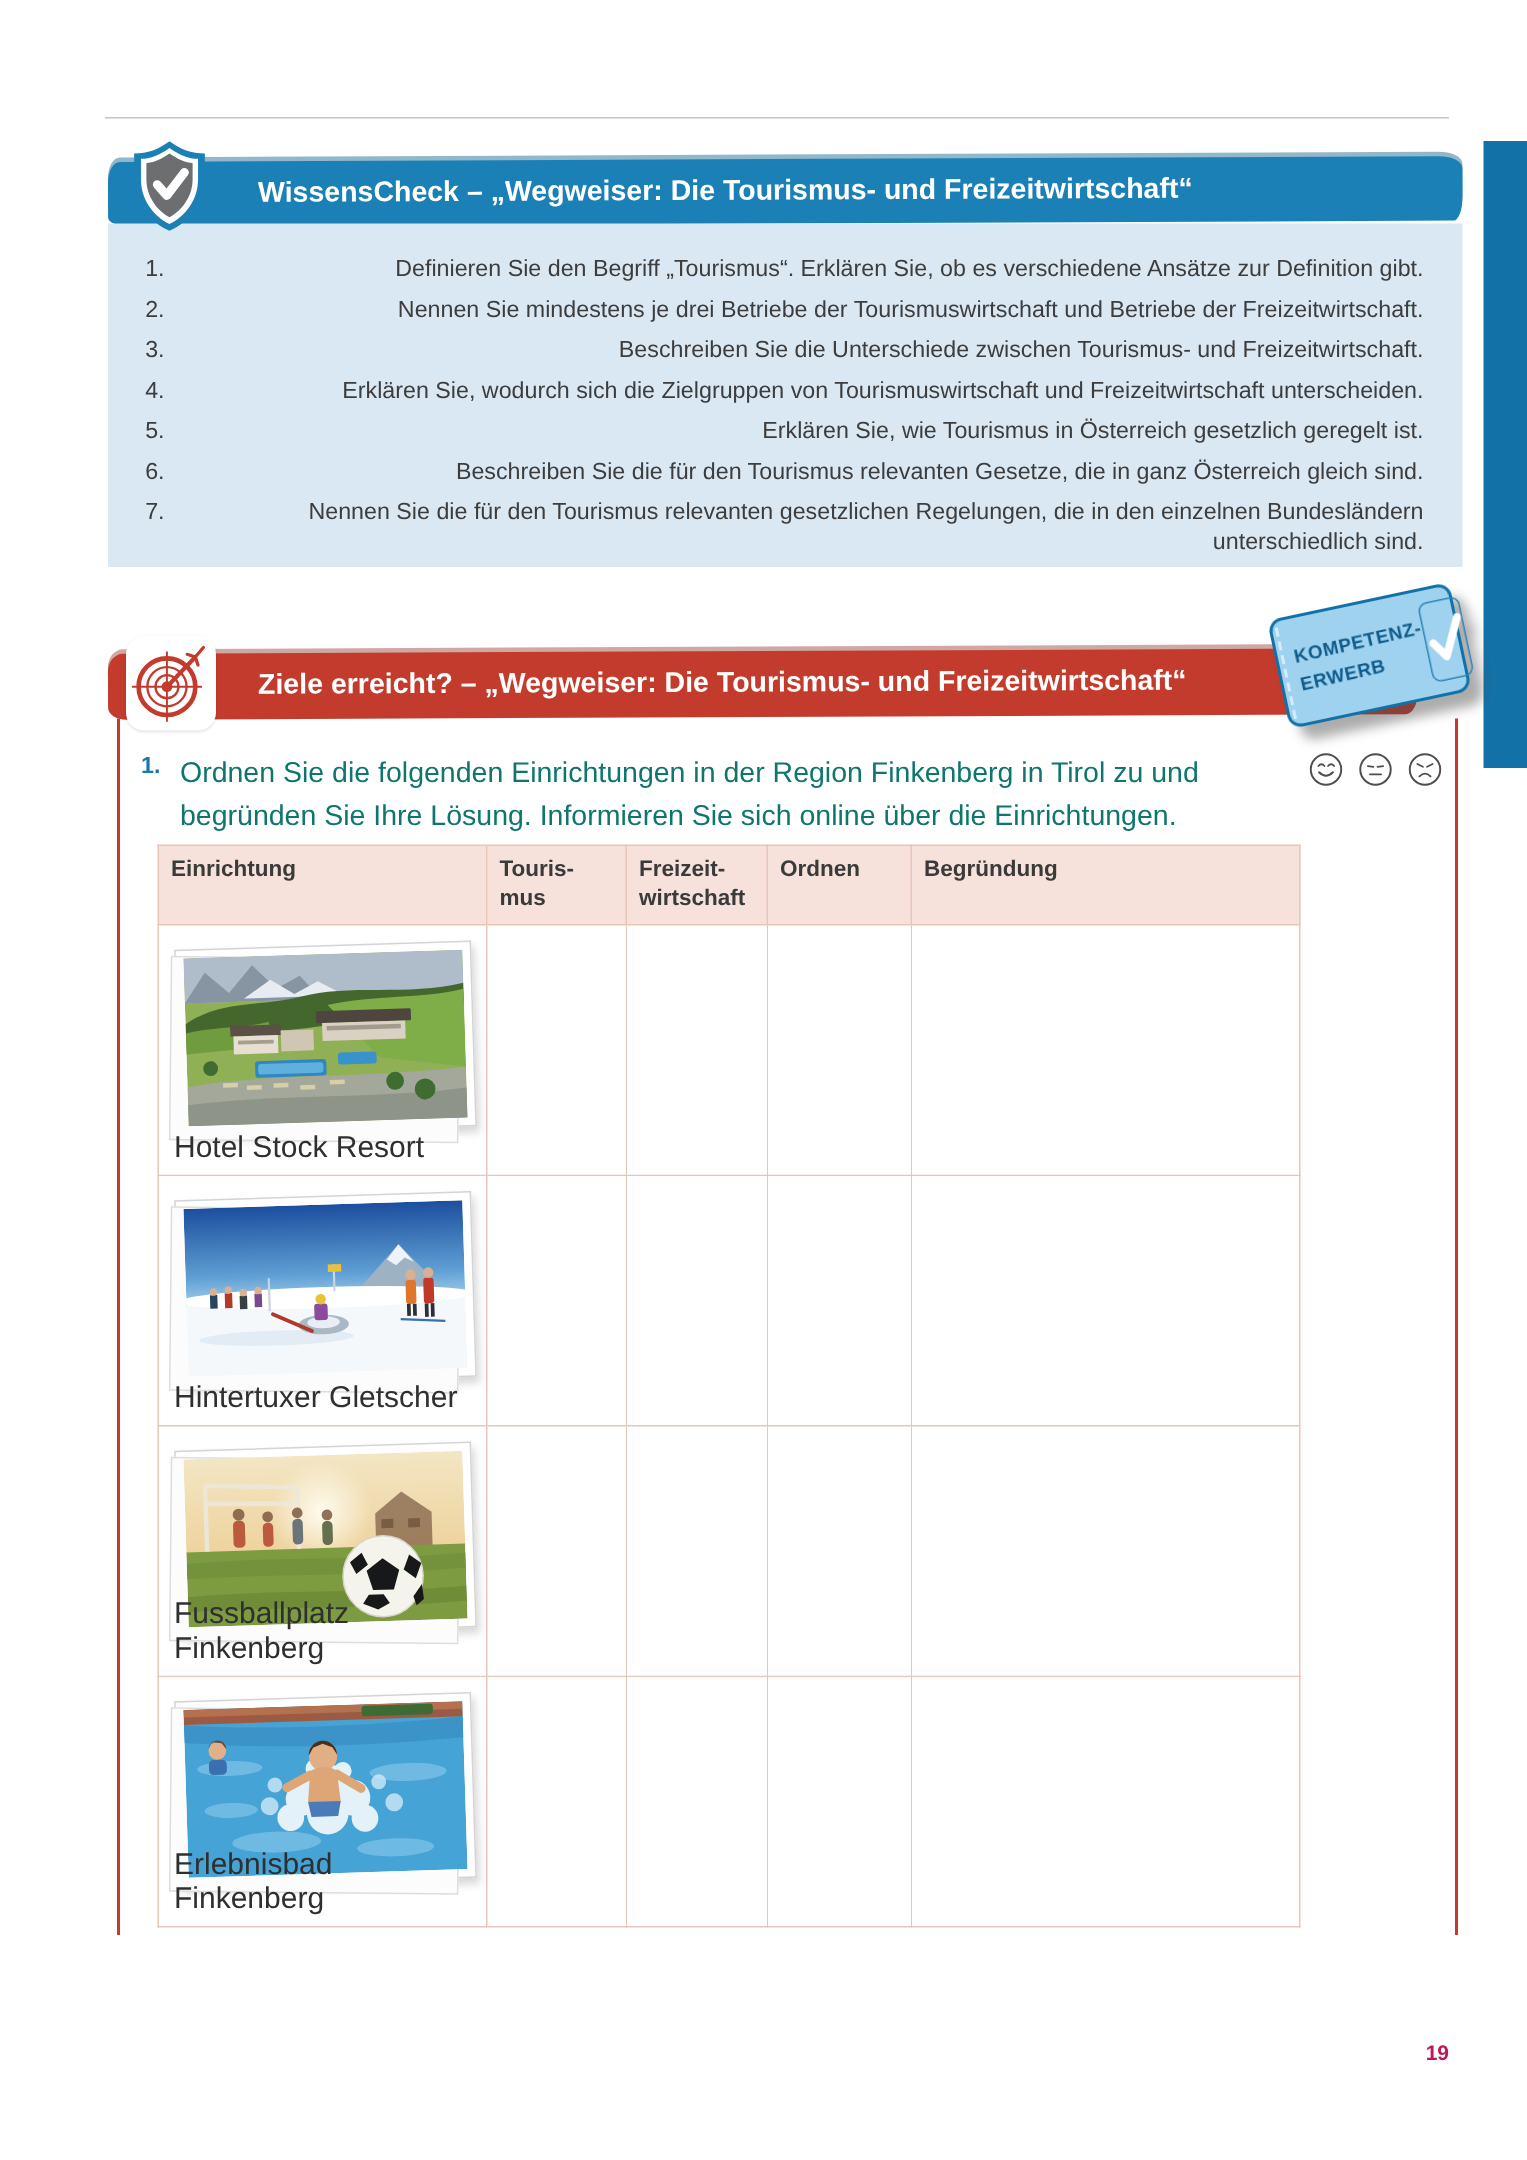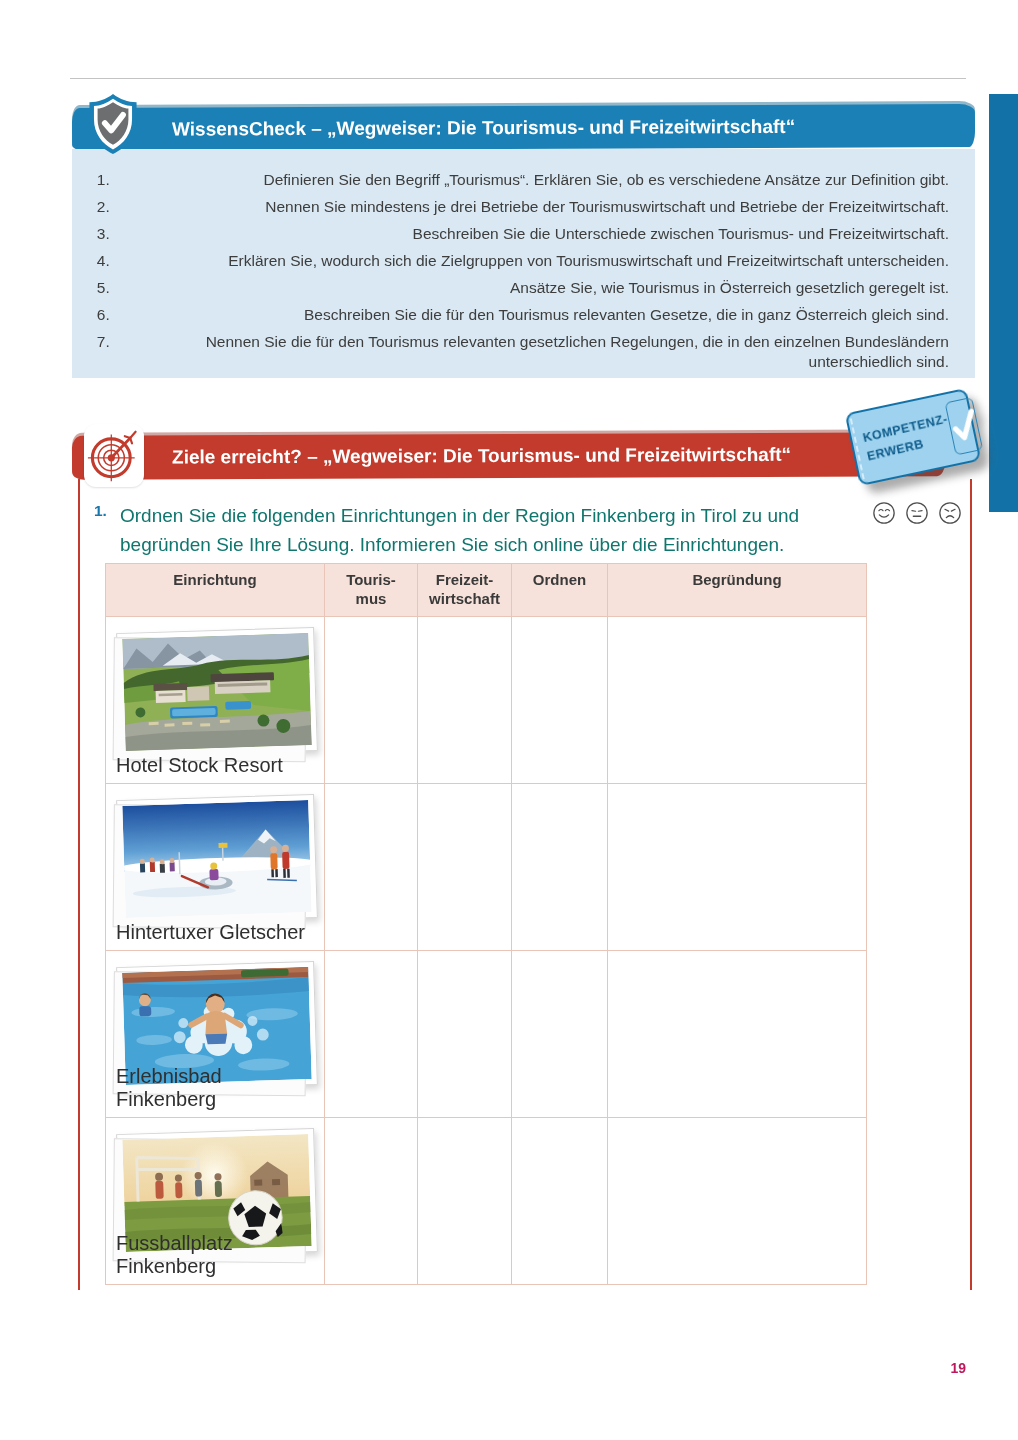--- a/index.html
+++ b/index.html
@@ -52,21 +52,21 @@
     border-left:2px solid #c23b2c; border-right:2px solid #c23b2c; }
   .task-header { position:relative; }
   .task-number { position:absolute; left:14px; top:23px; color:#1878ad; font-weight:700; font-size:15.5px; }
   .task-text { position:absolute; left:40px; top:23px; width:756px; font-size:19px; line-height:1.5; color:#0f766e; }
   .smileys { position:absolute; top:22px; right:8px; display:flex; gap:9px; }
   .smiley { width:24px; height:24px; }
 
   
   .assign-table { position:absolute; top:84px; left:25px; width:761px; border-collapse:collapse; table-layout:fixed; }
   .assign-table th { background:#f6e2da; border:1px solid #e9c5b7; font-size:15px; font-weight:700;
-    color:#3a3a3a; text-align:center; vertical-align:top; padding:7px 8px; white-space:pre-line; height:33px; line-height:1.25; }
+    color:#3a3a3a; text-align:left; vertical-align:top; padding:7px 8px; white-space:pre-line; height:33px; line-height:1.25; }
   .assign-table td { border:1px solid #e9c5b7; vertical-align:top; height:164px; position:relative; background:#fff; }
   .col-einrichtung { width:219px; } .col-tourismus { width:93px; } .col-freizeit { width:94px; }
   .col-beides { width:96px; } .col-begruendung { width:259px; }
 
   .photo-frame { position:relative; width:186px; margin:12px 0 0 11px; background:#fff;
     border:1px solid #d4d4d4; padding:5px; transform:rotate(-1.8deg);
     box-shadow:2px 4px 6px rgba(0,0,0,.16); }
   .photo-frame::before { content:""; position:absolute; left:-6px; top:7px; right:9px; bottom:-8px;
     background:#fcfcfc; border:1px solid #dddddd; transform:rotate(2.4deg); z-index:-1; }
   .photo-frame svg { display:block; width:100%; height:112px; }
@@ -94,21 +94,21 @@
       <path d="M23 34 L30 42 L43 25" stroke="#ffffff" stroke-width="6.5" fill="none" stroke-linecap="round" stroke-linejoin="round"></path>
     </svg>
   </div>
 
   <div class="wc-box">
     <ol class="wc-list">
       <li>Definieren Sie den Begriff „Tourismus“. Erklären Sie, ob es verschiedene Ansätze zur Definition gibt.</li>
       <li>Nennen Sie mindestens je drei Betriebe der Tourismuswirtschaft und Betriebe der Freizeitwirtschaft.</li>
       <li>Beschreiben Sie die Unterschiede zwischen Tourismus- und Freizeitwirtschaft.</li>
       <li>Erklären Sie, wodurch sich die Zielgruppen von Tourismuswirtschaft und Freizeitwirtschaft unterscheiden.</li>
-      <li>Ansätze Sie, wie Tourismus in Österreich gesetzlich geregelt ist.</li>
+      <li>Erklären Sie, wie Tourismus in Österreich gesetzlich geregelt ist.</li>
       <li>Beschreiben Sie die für den Tourismus relevanten Gesetze, die in ganz Österreich gleich sind.</li>
       <li>Nennen Sie die für den Tourismus relevanten gesetzlichen Regelungen, die in den einzelnen Bundesländern unterschiedlich sind.</li>
     </ol>
   </div>
 
   <div class="banner ze-banner">
     <span class="banner-title">Ziele erreicht? – „Wegweiser: Die Tourismus- und Freizeitwirtschaft“</span>
   </div>
 
   <div class="target-chip">
@@ -272,71 +272,20 @@
           <td></td>
           <td></td>
           <td></td>
           <td></td>
         </tr>
 
         <tr>
           <td>
             <div class="photo-frame">
               <svg viewBox="0 0 188 112" preserveAspectRatio="none">
-                <rect width="188" height="112" fill="#45a3d6"></rect>
-                <rect width="188" height="10" fill="#9c5a42"></rect>
-                <rect width="188" height="5" fill="#b4714f"></rect>
-                <rect x="120" y="1" width="48" height="7" rx="2" fill="#3e6a34"></rect>
-                <path d="M0 10 C50 16 140 14 188 10 L188 24 C120 28 60 28 0 22 Z" fill="#3b93c8"></path>
-                <g fill="#7cc2e6" opacity=".75">
-                  <ellipse cx="30" cy="40" rx="22" ry="5"></ellipse>
-                    <ellipse cx="150" cy="46" rx="26" ry="6"></ellipse>
-                  <ellipse cx="60" cy="90" rx="30" ry="7"></ellipse>
-                    <ellipse cx="140" cy="96" rx="26" ry="6"></ellipse>
-                  <ellipse cx="30" cy="68" rx="18" ry="5"></ellipse>
-                </g>
-                <circle cx="22" cy="28" r="6" fill="#e0b088"></circle>
-                <path d="M16 27 a6 6 0 0 1 12 0 l-3 -4 -7 -1 Z" fill="#6a4a2e"></path>
-                <rect x="16" y="34" width="12" height="10" rx="3" fill="#3a6fb0"></rect>
-                <g fill="#ffffff" opacity=".85">
-                  <circle cx="95" cy="55" r="16"></circle>
-                    <circle cx="78" cy="62" r="11"></circle>
-                    <circle cx="112" cy="62" r="12"></circle>
-                  <circle cx="95" cy="72" r="14"></circle>
-                    <circle cx="70" cy="74" r="9"></circle>
-                    <circle cx="120" cy="76" r="9"></circle>
-                  <circle cx="88" cy="42" r="7"></circle>
-                    <circle cx="106" cy="44" r="6"></circle>
-                </g>
-                <g fill="#dff2fb" opacity=".7">
-                    <circle cx="60" cy="52" r="5"></circle>
-                    <circle cx="130" cy="52" r="5"></circle>
-                    <circle cx="140" cy="66" r="6"></circle>
-                    <circle cx="56" cy="66" r="6"></circle>
-                  </g>
-                <circle cx="93" cy="34" r="9.5" fill="#e2af84"></circle>
-                <path d="M83.5 33 a9.5 9.5 0 0 1 19 0 l-3 -5 -6.5 -2.5 -6.5 2.5 Z" fill="#4a2f1c"></path>
-                <path d="M84 44 C88 40 98 40 102 44 L104 64 C98 68 88 68 82 64 Z" fill="#dda677"></path>
-                <path d="M84 46 L68 54" stroke="#dda677" stroke-width="6" stroke-linecap="round"></path>
-                <path d="M102 46 L118 56" stroke="#dda677" stroke-width="6" stroke-linecap="round"></path>
-                <path d="M82 64 L104 64 L102 74 L84 74 Z" fill="#4a7ab8"></path>
-              </svg>
-            </div>
-            <div class="caption">Erlebnisbad Finkenberg</div>
-          </td>
-          <td></td>
-          <td></td>
-          <td></td>
-          <td></td>
-        </tr>
-
-        <tr>
-          <td>
-            <div class="photo-frame">
-              <svg viewBox="0 0 188 112" preserveAspectRatio="none">
                 <defs>
                   <linearGradient id="fsky" x1="0" y1="0" x2="0" y2="1">
                       <stop offset="0" stop-color="#f3e6c4"></stop>
                       <stop offset="1" stop-color="#eed29c"></stop>
                     </linearGradient>
                   <radialGradient id="fsun" cx=".5" cy=".5" r=".5">
                       <stop offset="0" stop-color="#fffdf2" stop-opacity=".95"></stop>
                       <stop offset="1" stop-color="#fffdf2" stop-opacity="0"></stop>
                     </radialGradient>
                 </defs>
@@ -369,18 +318,69 @@
                 </g>
               </svg>
             </div>
             <div class="caption">Fussballplatz Finkenberg</div>
           </td>
           <td></td>
           <td></td>
           <td></td>
           <td></td>
         </tr>
+
+        <tr>
+          <td>
+            <div class="photo-frame">
+              <svg viewBox="0 0 188 112" preserveAspectRatio="none">
+                <rect width="188" height="112" fill="#45a3d6"></rect>
+                <rect width="188" height="10" fill="#9c5a42"></rect>
+                <rect width="188" height="5" fill="#b4714f"></rect>
+                <rect x="120" y="1" width="48" height="7" rx="2" fill="#3e6a34"></rect>
+                <path d="M0 10 C50 16 140 14 188 10 L188 24 C120 28 60 28 0 22 Z" fill="#3b93c8"></path>
+                <g fill="#7cc2e6" opacity=".75">
+                  <ellipse cx="30" cy="40" rx="22" ry="5"></ellipse>
+                    <ellipse cx="150" cy="46" rx="26" ry="6"></ellipse>
+                  <ellipse cx="60" cy="90" rx="30" ry="7"></ellipse>
+                    <ellipse cx="140" cy="96" rx="26" ry="6"></ellipse>
+                  <ellipse cx="30" cy="68" rx="18" ry="5"></ellipse>
+                </g>
+                <circle cx="22" cy="28" r="6" fill="#e0b088"></circle>
+                <path d="M16 27 a6 6 0 0 1 12 0 l-3 -4 -7 -1 Z" fill="#6a4a2e"></path>
+                <rect x="16" y="34" width="12" height="10" rx="3" fill="#3a6fb0"></rect>
+                <g fill="#ffffff" opacity=".85">
+                  <circle cx="95" cy="55" r="16"></circle>
+                    <circle cx="78" cy="62" r="11"></circle>
+                    <circle cx="112" cy="62" r="12"></circle>
+                  <circle cx="95" cy="72" r="14"></circle>
+                    <circle cx="70" cy="74" r="9"></circle>
+                    <circle cx="120" cy="76" r="9"></circle>
+                  <circle cx="88" cy="42" r="7"></circle>
+                    <circle cx="106" cy="44" r="6"></circle>
+                </g>
+                <g fill="#dff2fb" opacity=".7">
+                    <circle cx="60" cy="52" r="5"></circle>
+                    <circle cx="130" cy="52" r="5"></circle>
+                    <circle cx="140" cy="66" r="6"></circle>
+                    <circle cx="56" cy="66" r="6"></circle>
+                  </g>
+                <circle cx="93" cy="34" r="9.5" fill="#e2af84"></circle>
+                <path d="M83.5 33 a9.5 9.5 0 0 1 19 0 l-3 -5 -6.5 -2.5 -6.5 2.5 Z" fill="#4a2f1c"></path>
+                <path d="M84 44 C88 40 98 40 102 44 L104 64 C98 68 88 68 82 64 Z" fill="#dda677"></path>
+                <path d="M84 46 L68 54" stroke="#dda677" stroke-width="6" stroke-linecap="round"></path>
+                <path d="M102 46 L118 56" stroke="#dda677" stroke-width="6" stroke-linecap="round"></path>
+                <path d="M82 64 L104 64 L102 74 L84 74 Z" fill="#4a7ab8"></path>
+              </svg>
+            </div>
+            <div class="caption">Erlebnisbad Finkenberg</div>
+          </td>
+          <td></td>
+          <td></td>
+          <td></td>
+          <td></td>
+        </tr>
       </tbody>
     </table>
   </div>
 
   <div class="page-number">19</div>
 </div>
 
 </body></html>

